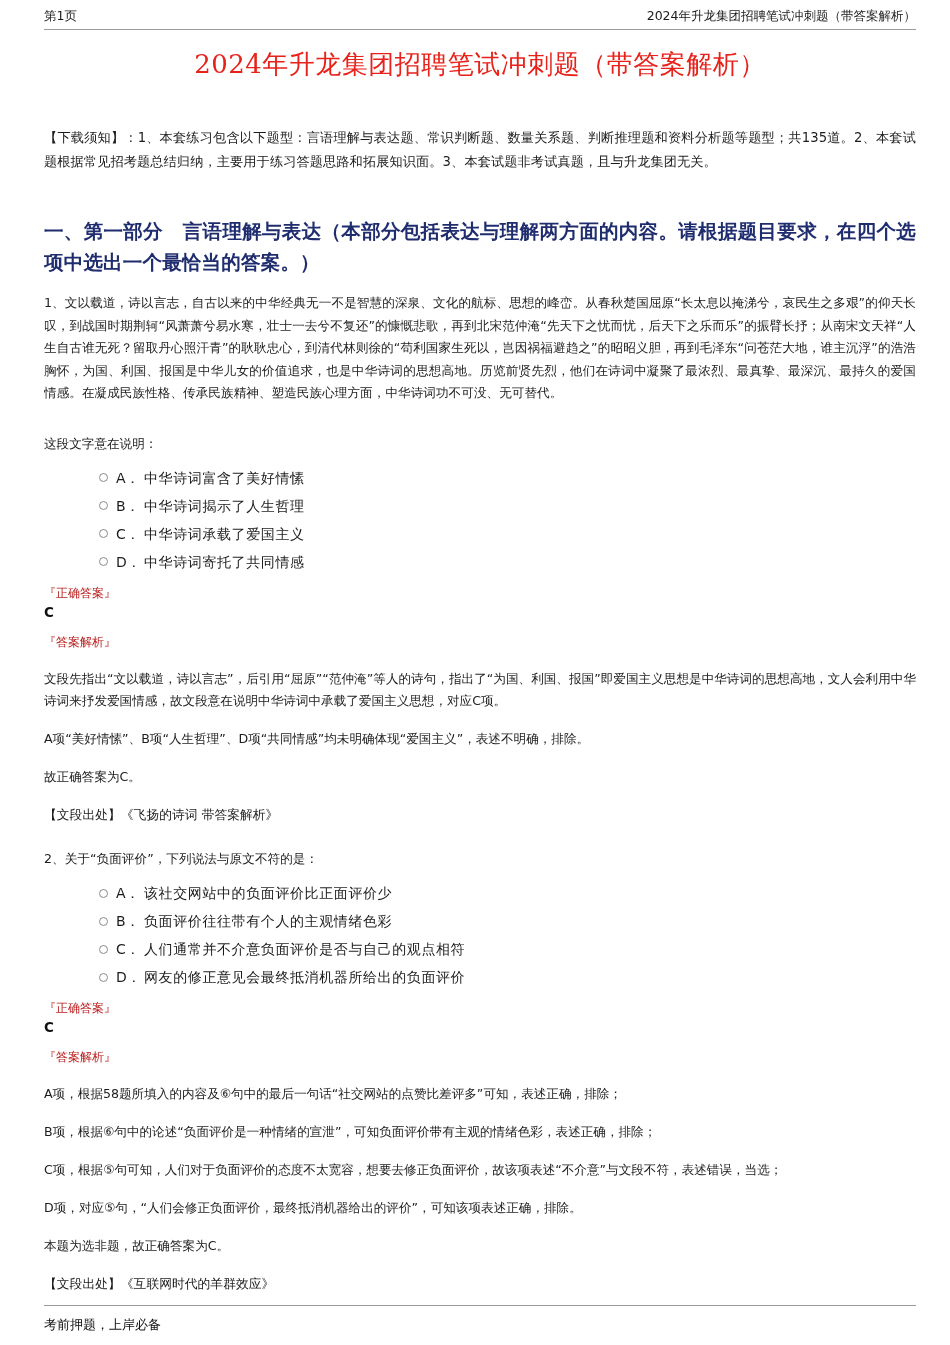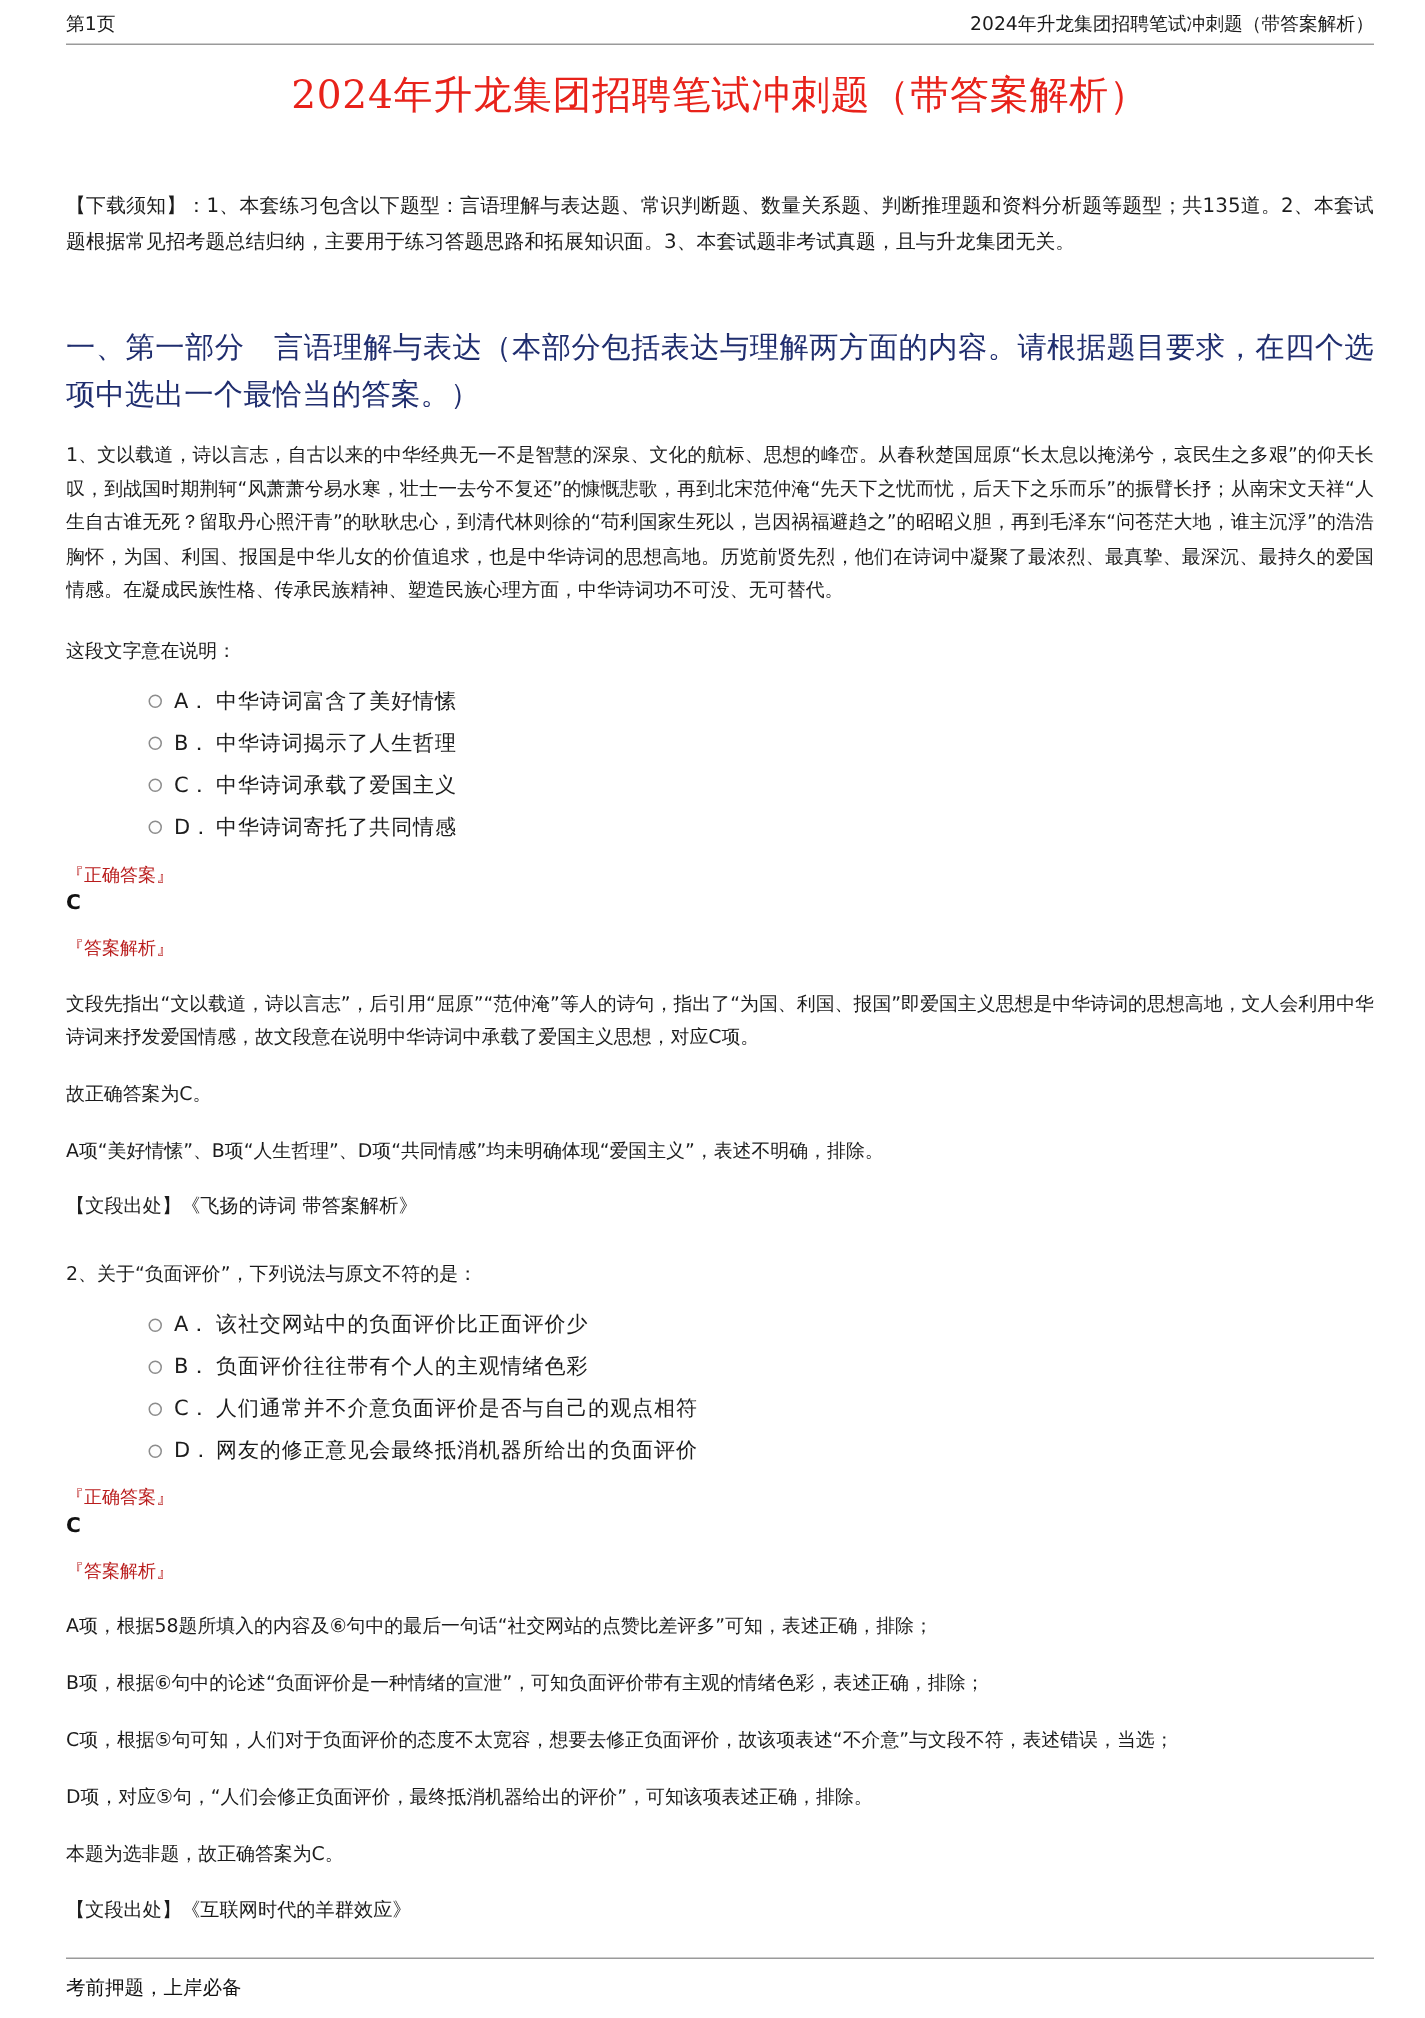--- a/index.html
+++ b/index.html
@@ -105,39 +105,39 @@
     text-align: justify;
     letter-spacing: 0.1px;
   }
 
   .section-heading {
     margin-top: 42px;
     color: #1f2d6e;
     font-size: 19.5px;
     line-height: 31px;
     letter-spacing: 0.2px;
-    font-weight: normal;
+    font-weight: bold;
     text-align: justify;
   }
 
   .q-block {
     margin-top: 14px;
   }
   .q-stem {
     font-size: 12.6px;
     line-height: 22.5px;
     color: #1c1c1c;
     text-align: justify;
     letter-spacing: 0.05px;
   }
   .q-prompt {
     font-size: 12.6px;
     line-height: 22px;
     color: #1c1c1c;
-    margin-top: 18px;
+    margin-top: 28px;
   }
 
   .options {
     margin-top: 12px;
     padding-left: 55px;
   }
   .option-row {
     display: flex;
     align-items: center;
     margin-bottom: 6px;
@@ -234,22 +234,22 @@
           <span class="radio"></span>
           <span class="opt-letter">D．</span>
           <span class="opt-text">中华诗词寄托了共同情感</span>
         </div>
       </div>
 
       <div class="ans-label">『正确答案』</div>
       <div class="ans-value">C</div>
       <div class="ans-label">『答案解析』</div>
       <div class="ans-para">文段先指出“文以载道，诗以言志”，后引用“屈原”“范仲淹”等人的诗句，指出了“为国、利国、报国”即爱国主义思想是中华诗词的思想高地，文人会利用中华诗词来抒发爱国情感，故文段意在说明中华诗词中承载了爱国主义思想，对应C项。</div>
+      <div class="ans-para">A项“美好情愫”、B项“人生哲理”、D项“共同情感”均未明确体现“爱国主义”，表述不明确，排除。</div>
       <div class="ans-para">故正确答案为C。</div>
-      <div class="ans-para">A项“美好情愫”、B项“人生哲理”、D项“共同情感”均未明确体现“爱国主义”，表述不明确，排除。</div>
       <div class="source-line">【文段出处】《飞扬的诗词 带答案解析》</div>
     </div>
 
     <div class="q-block" style="margin-top:22px;">
       <div class="q-stem">
         <span>2、</span><span>关于“负面评价”，下列说法与原文不符的是：</span>
       </div>
 
       <div class="options">
         <div class="option-row">

